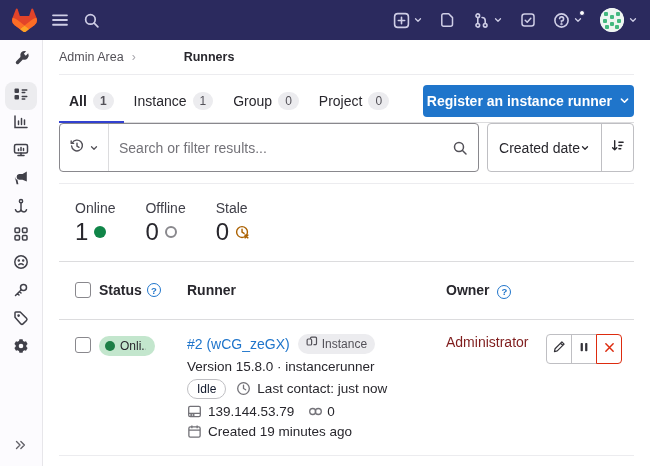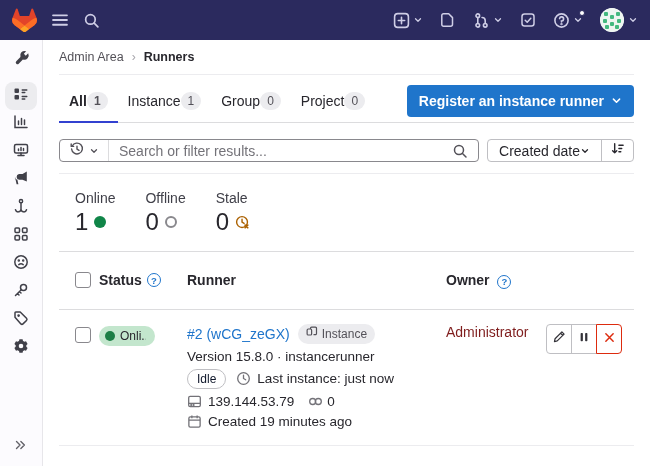--- a/index.html
+++ b/index.html
@@ -26,33 +26,33 @@
   .sidebar { width:43px; flex:none; background:#fcfbfe; border-right:1px solid #e7e6ea; display:flex; flex-direction:column; align-items:center; padding-top:6px; position:relative; }
   .side-item { width:32px; height:28px; display:flex; align-items:center; justify-content:center; color:#404049; border-radius:8px; cursor:pointer; flex:none; }
   .side-item.active { background:#ececef; }
   .side-item.gap-top { margin-top:8px; }
   .collapse-btn { position:absolute; bottom:10px; left:13px; color:#626168; cursor:pointer; }
 
   
   .content { flex:1; padding:0 16px; display:flex; flex-direction:column; min-width:0; }
 
   .breadcrumb { height:35px; display:flex; align-items:center; gap:8px; font-size:12.5px; color:#535158; border-bottom:1px solid #ececef; }
-  .breadcrumb .crumb-last { color:#28272d; font-weight:bold; }
+  .breadcrumb .crumb-last { color:#28272d; font-weight:bold;margin-left:40px; }
   .breadcrumb .sep { color:#a8a7ad; font-size:12px; }
 
   
   .tabs-row { display:flex; justify-content:space-between; align-items:center; border-bottom:1px solid #dcdcde; padding-top:9px; }
   .tabs { display:flex; }
-  .tab { display:flex; align-items:center; font-size:14px; color:#28272d; padding:8px 10px 11px; cursor:pointer; border-bottom:2px solid transparent; margin-bottom:-1px; }
+  .tab { display:flex; align-items:center; gap:6px; font-size:14px; color:#28272d; padding:8px 10px 11px; cursor:pointer; border-bottom:2px solid transparent; margin-bottom:-1px; }
   .tab.active { font-weight:bold; border-bottom-color:#3341d0; }
   .pill { background:#ececef; color:#535158; border-radius:10px; font-size:12px; line-height:1; padding:3px 7px; }
-  .btn-primary { background:#1f75cb; color:#fff; font-size:14px; font-weight:bold; border:none; border-radius:4px; height:32px; padding:0 12px; display:flex; align-items:center; gap:7px; cursor:pointer; margin-bottom:5px; }
-
-  
-  .filter-row { margin-top:16px; display:flex; gap:8px; height:23px; flex:none; }
+  .btn-primary { background:#1f75cb; color:#fff; font-size:14px; font-weight:bold; border:none; border-radius:4px; height:32px; padding:0 4px; display:flex; align-items:center; gap:7px; cursor:pointer; margin-bottom:5px; }
+
+  
+  .filter-row { display:flex; gap:8px; height:49px; flex:none; }
   .search-box { flex:1; border:1px solid #89888d; border-radius:4px; display:flex; align-items:center; background:#fff; }
   .history-seg { display:flex; align-items:center; gap:4px; padding:0 9px; height:100%; border-right:1px solid #dcdcde; color:#535158; cursor:pointer; }
   .search-input { flex:1; border:none; outline:none; font-size:14px; padding:0 10px; color:#28272d; font-family:inherit; background:transparent; }
   .search-input::placeholder { color:#737278; }
   .search-glyph { padding:0 10px; color:#535158; display:flex; cursor:pointer; }
   .sort-group { border:1px solid #bfbfc3; border-radius:4px; display:flex; align-items:stretch; }
   .sort-label { display:flex; align-items:center; padding:0 11px; font-size:14px; color:#28272d; cursor:pointer; }
   .sort-dir { display:flex; align-items:center; padding:0 8px; border-left:1px solid #bfbfc3; color:#28272d; cursor:pointer; }
 
   .divider { border-bottom:1px solid #ececef; margin-top:11px; flex:none; }
@@ -423,21 +423,21 @@
             </span>
             <span class="meta-line">Version 15.8.0 · instancerunner</span>
             <span class="meta-line">
               <span class="badge-idle">Idle</span>
               <span class="gico">
                   <svg width="15" height="15" viewBox="0 0 16 16" fill="none" stroke="currentColor" stroke-width="1.4">
                     <circle cx="8" cy="8" r="6.2"></circle>
                     <path d="M8 4.5V8l2.3 1.4" stroke-linecap="round"></path>
                   </svg>
                 </span>
-              <span>Last instance: just now</span>
+              <span>Last contact: just now</span>
             </span>
             <span class="meta-line">
               <span class="gico">
                   <svg width="15" height="15" viewBox="0 0 16 16" fill="none" stroke="currentColor" stroke-width="1.4">
                     <rect x="1.8" y="2.5" width="12.4" height="11" rx="1.5"></rect>
                     <path d="M1.8 10h12.4"></path>
                     <circle cx="4.5" cy="11.8" r=".5" fill="currentColor"></circle>
                     <circle cx="7" cy="11.8" r=".5" fill="currentColor"></circle>
                   </svg>
                 </span>

